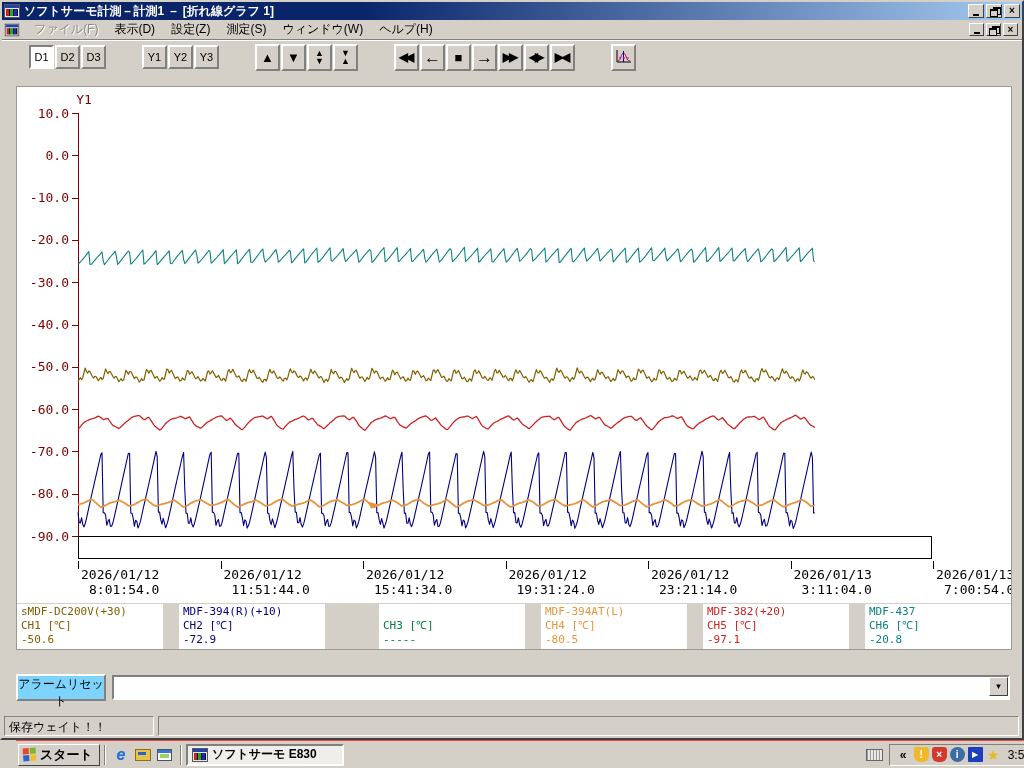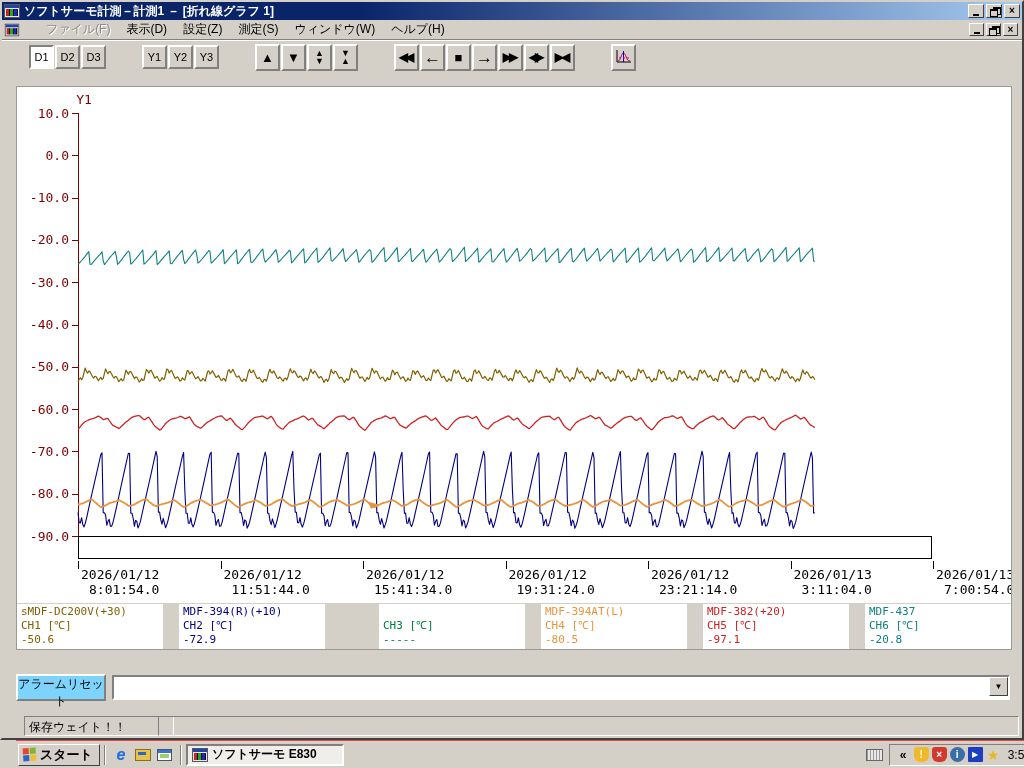--- a/index.html
+++ b/index.html
@@ -77,21 +77,21 @@
     font-size:12px; color:#000; font-family:"Liberation Sans","DejaVu Sans",sans-serif; }
   .combo { position:absolute; left:110px; top:673px; width:898px; height:25px;
     background:#fff; }
   .combo-btn { position:absolute; right:0px; top:0px; width:19px; height:19px;
     display:flex; align-items:center; justify-content:center; font-size:8px; }
 
   
   .statusbar { position:absolute; left:0; top:710px; width:100%; height:26px; }
   .status-cell { position:absolute; top:4px; height:20px; border:1px solid;
     border-color:#808080 #ffffff #ffffff #808080; font-size:12px; padding:2px 4px; color:#000; }
-  .status-cell.left { left:2px; width:150px;margin-left:20px; }
+  .status-cell.left { left:2px; width:150px; }
   .status-cell.right{ left:156px; right:3px; }
 
   
   .taskbar { position:absolute; left:16px; top:740px; width:1024px; height:28px;
     background:#d4d0c8; border-top:1px solid #ef4444; display:flex; align-items:center; }
   .start-btn { margin-left:2px; height:22px; display:flex; align-items:center; gap:3px;
     padding:0 6px 0 4px; font-weight:bold; font-size:13px; }
   .flag { width:14px; height:13px; display:grid; grid-template-columns:6px 6px;
     grid-template-rows:6px 6px; gap:1px; transform:rotate(-4deg); }
   .flag i { display:block; }
@@ -138,21 +138,21 @@
             <span class="rg"></span>
           </span>
         <span class="wbtn raised1">
             <span>×</span>
           </span>
       </span>
     </div>
 
     <div class="menubar">
       <span class="app-icon" style="transform:scale(.9);"></span>
-      <span id="menu-items" style="display:flex;margin-left:18px;text-align:right;">
+      <span id="menu-items" style="display:flex;margin-left:6px;text-align:right;">
           <span class="menu-item disabled">ファイル(F)</span>
           <span class="menu-item">表示(D)</span>
           <span class="menu-item">設定(Z)</span>
           <span class="menu-item">測定(S)</span>
           <span class="menu-item">ウィンドウ(W)</span>
           <span class="menu-item">ヘルプ(H)</span>
         </span>
       <span class="spacer"></span>
       <span class="win-btns">
         <span class="wbtn sm raised1">

